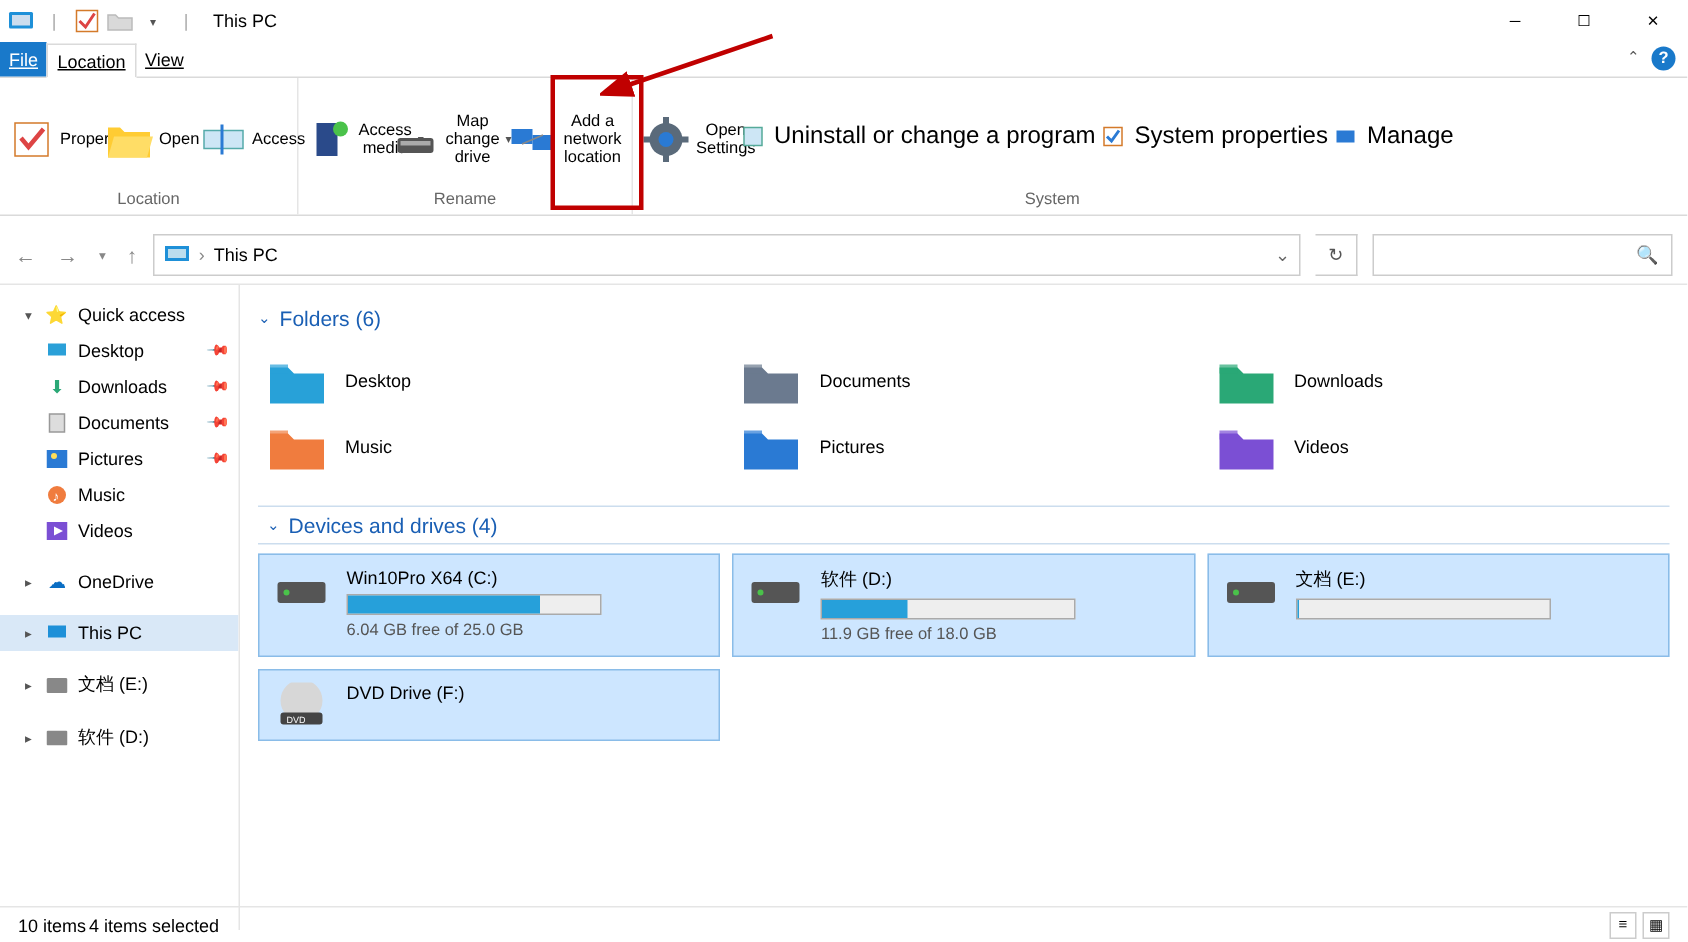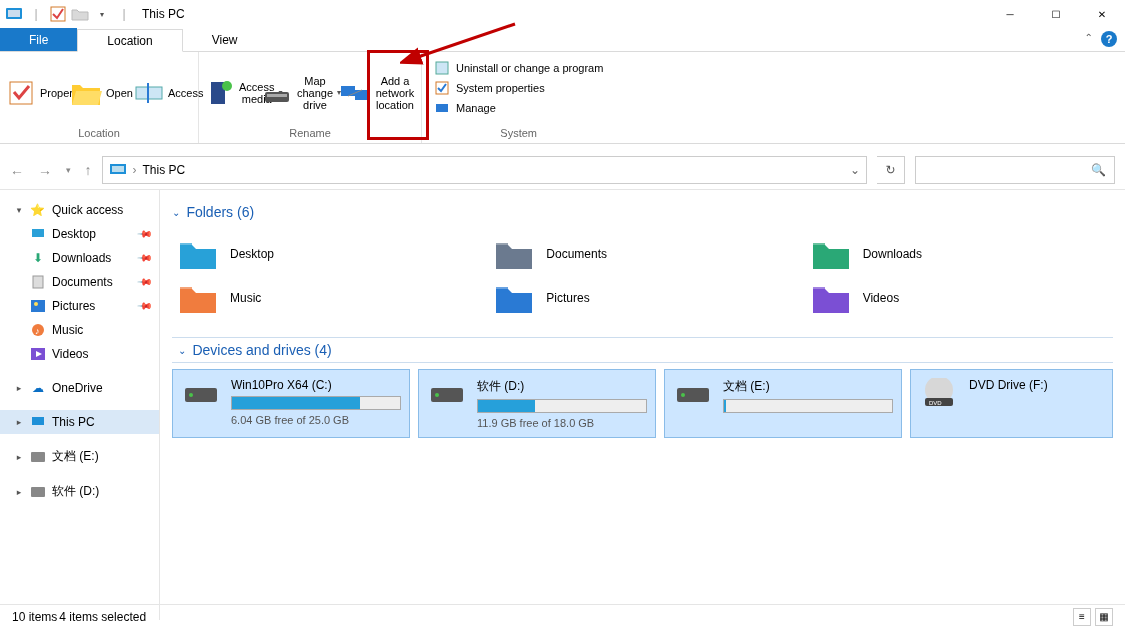--- a/index.html
+++ b/index.html
@@ -8,34 +8,34 @@
 
 .titlebar { height: 28px; display: flex; align-items: center; justify-content: space-between; padding: 0 0 0 4px; }
 .titlebar-left { display: flex; align-items: center; gap: 2px; }
 .qat-icon { width: 20px; height: 20px; display: inline-flex; align-items: center; justify-content: center; }
 .titlebar-title { margin-left: 6px; font-size: 12px; }
 .win-controls { display: flex; }
 .win-btn { width: 46px; height: 28px; display: flex; align-items: center; justify-content: center; font-family: "Segoe MDL2 Assets","Segoe UI Symbol"; font-size: 10px; }
 
 
 .tabs-row { height: 24px; display:flex; align-items:stretch; border-bottom:1px solid #dadada; position:relative;}
-.tab { padding: 0 29px; display:flex; align-items:center; font-size:12px; cursor:pointer;}
+.tab { padding: 0 6px; display:flex; align-items:center; font-size:12px; cursor:pointer;text-decoration:underline;}
 .tab.file { background:#1979ca; color:#fff;}
 .tab.active { background:#fff; border:1px solid #dadada; border-bottom:1px solid #fff; position:relative; top:1px; }
 .help-icon{ position:absolute; right:8px; top:3px; width:16px;height:16px;border-radius:50%;background:#1979ca;color:#fff;display:flex;align-items:center;justify-content:center;font-size:11px;font-weight:bold;}
 .collapse-chevron{position:absolute;right:32px;top:4px;color:#555;font-size:10px;}
 
 
 .ribbon { height: 92px; border-bottom:1px solid #dadada; display:flex; background:#fff; }
 .ribbon-group { display:flex; flex-direction:column; justify-content:space-between; padding:4px 6px 2px; border-right:1px solid #e5e5e5;}
 .ribbon-group-items { display:flex; gap:6px; flex:1; }
 .ribbon-group-label { text-align:center; font-size:11px; color:#666; padding:2px 0;}
 .big-btn { width:58px; display:flex; flex-direction:row; align-items:center; justify-content:flex-start; padding-top:4px; text-align:center; font-size:11px; gap:4px; cursor:pointer;}
 .big-btn .icon { width:32px; height:32px; display:flex; align-items:center; justify-content:center;}
-.small-links { display:flex; flex-direction:column; gap:4px; padding:4px 6px; font-size:11px;}
+.small-links { display:flex; flex-direction:row; gap:4px; padding:4px 6px; font-size:16px;}
 .small-links div { display:flex; align-items:center; gap:6px; cursor:pointer;}
 .sm-ico { width:16px;height:16px;display:inline-flex;align-items:center;justify-content:center;}
 
 
 .highlight-box{position:absolute;left:367px;top:50px;width:62px;height:90px;border:3px solid #c00000;pointer-events:none;z-index:50;}
 .arrow-svg{position:absolute;left:400px;top:22px;z-index:50;pointer-events:none;}
 
 
 .nav-row { height:40px; display:flex; align-items:center; gap:10px; padding:6px 10px; border-bottom:1px solid #e5e5e5; margin-top:6px;}
 .nav-arrows{display:flex;gap:14px;color:#888;font-size:14px;align-items:center;}
@@ -56,21 +56,21 @@
 .side-ico{width:16px;height:16px;display:inline-flex;align-items:center;justify-content:center;}
 .side-group-gap{height:10px;}
 
 
 .content{flex:1;overflow:auto;padding:8px 12px;}
 .section-header{color:#1a5fb4;font-size:14px;display:flex;align-items:center;gap:6px;padding:6px 0;cursor:pointer;border-bottom:1px solid transparent;}
 .section-header.line{border-top:1px solid #cde;border-bottom:1px solid #cde;padding:4px 6px;margin-top:6px;}
 .folders-grid{display:grid;grid-template-columns:repeat(3,1fr);gap:10px 20px;padding:10px 6px 16px;}
 .folder-item{display:flex;align-items:center;gap:12px;cursor:pointer;}
 .folder-icon{width:40px;height:34px;}
-.drives-grid{display:grid;grid-template-columns:repeat(4,1fr);gap:8px;padding:6px 0;}
+.drives-grid{display:grid;grid-template-columns:repeat(3,1fr);gap:8px;padding:6px 0;}
 .drive-item{display:flex;gap:10px;padding:8px;align-items:flex-start;}
 .drive-item.selected{background:#cde6ff;border:1px solid #8abce8;}
 .drive-icon{width:40px;height:30px;display:flex;align-items:center;justify-content:center;}
 .drive-info{flex:1;}
 .drive-name{font-size:12px;margin-bottom:4px;}
 .drive-bar{width:170px;height:14px;border:1px solid #aaa;background:#eee;position:relative;margin-bottom:4px;}
 .drive-bar-fill{height:100%;background:#26a0da;}
 .drive-free{font-size:11px;color:#555;}
 
 
@@ -186,20 +186,35 @@
             </svg>
           </span>
         <span>Add a network location</span>
       </div>
     </div>
     <div class="ribbon-group-label">Rename</div>
   </div>
 
   <div class="ribbon-group" style="border-right:none">
     <div class="ribbon-group-items">
+      <div class="big-btn" style="width:54px">
+        <span class="icon">
+          <svg width="32" height="32" viewBox="0 0 32 32">
+              <circle cx="16" cy="16" r="11" fill="#5a6a7a"></circle>
+              <circle cx="16" cy="16" r="5" fill="#2a7ad4"></circle>
+              <g fill="#5a6a7a">
+                <rect x="14" y="1" width="4" height="6"></rect>
+                <rect x="14" y="25" width="4" height="6"></rect>
+                <rect x="1" y="14" width="6" height="4"></rect>
+                <rect x="25" y="14" width="6" height="4"></rect>
+              </g>
+            </svg>
+        </span>
+        <span>Open Settings</span>
+      </div>
       <div class="small-links">
         <div>
             <span class="sm-ico">
               <svg width="14" height="14">
                 <rect x="1" y="1" width="12" height="12" fill="#cde6f5" stroke="#5a9"></rect>
               </svg>
             </span>
             <span>Uninstall or change a program</span>
           </div>
         <div>

